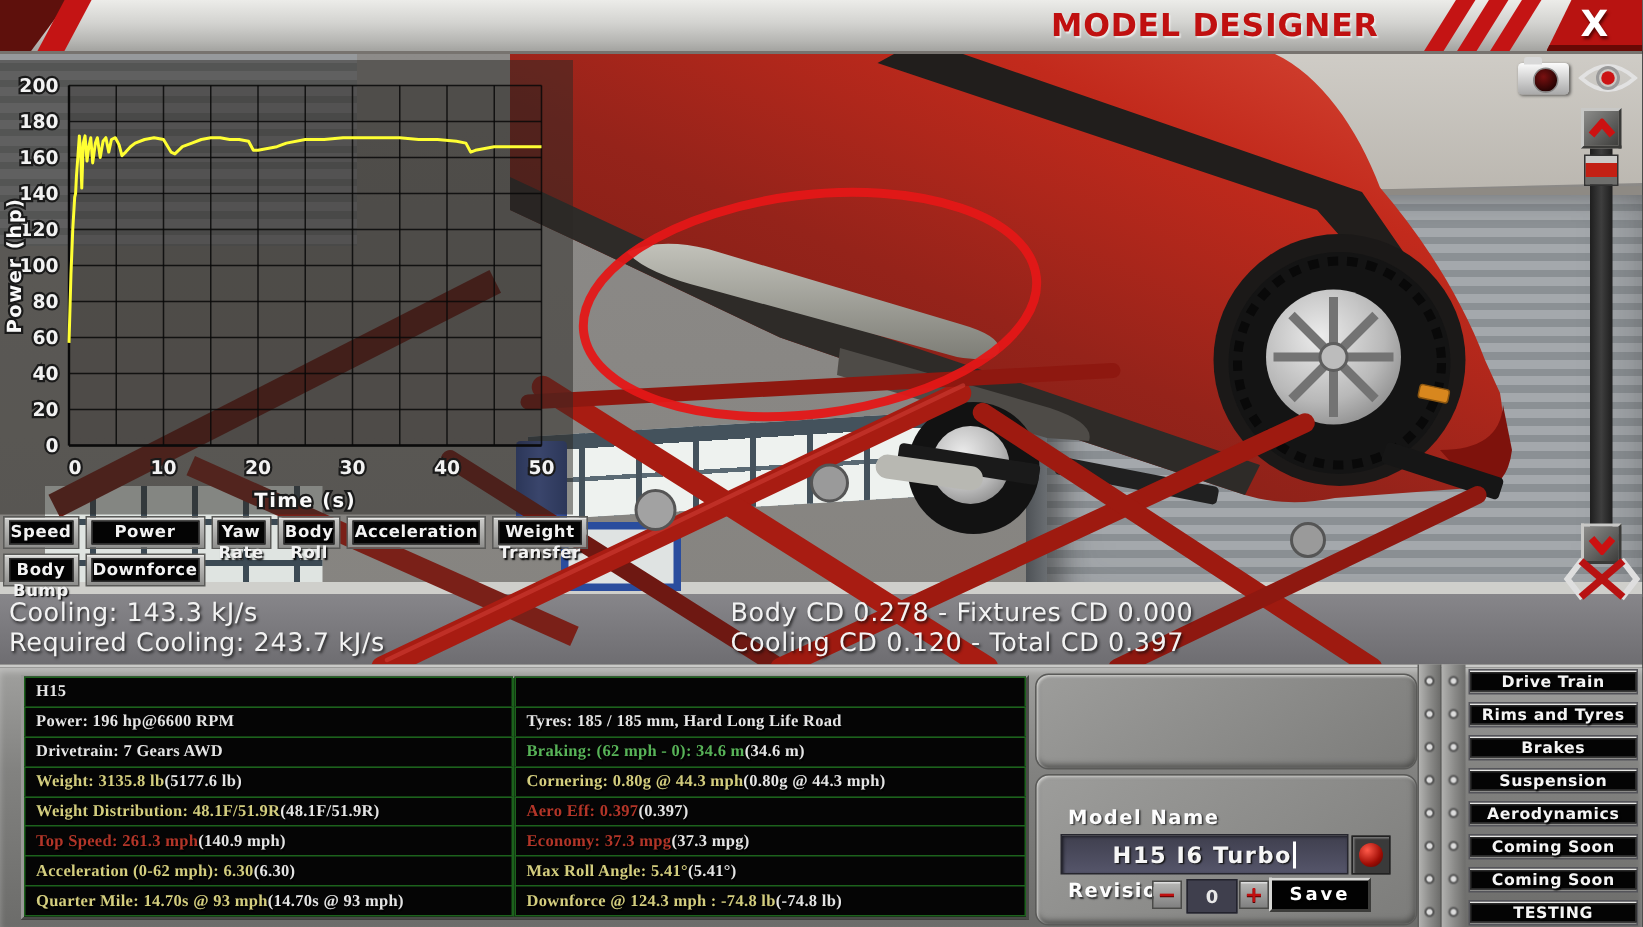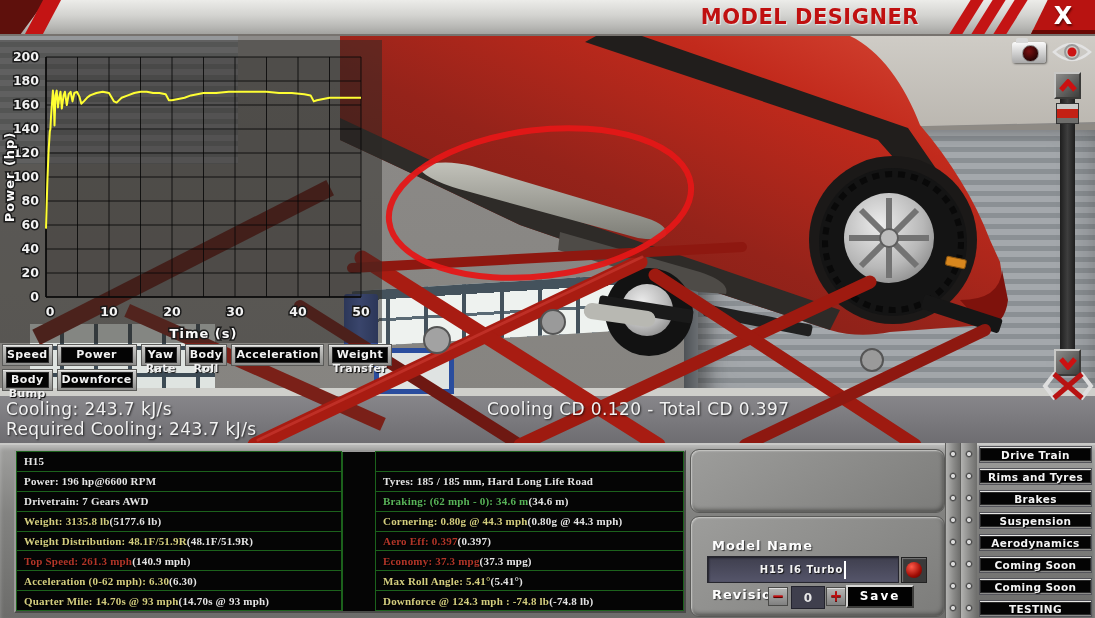--- a/index.html
+++ b/index.html
@@ -79,38 +79,38 @@
   #bottom-panel{left:0;top:443px;width:1095px;height:175px;
     background:linear-gradient(180deg,#a0a09e,#828280 40%,#6c6c6a);
     border-top:2px solid #c9c9c7;box-shadow:inset 0 3px 4px rgba(255,255,255,.3);box-sizing:border-box;z-index:30;}
 
   
   #stats-table{left:14px;top:450px;width:672px;height:163px;background:#050505;
     border:2px solid #9a9a98;border-right-color:#4a4a48;border-bottom-color:#4a4a48;
     box-sizing:border-box;display:flex;z-index:31;}
   .stats-col{display:flex;flex-direction:column;height:100%;box-sizing:border-box;}
   #stats-left{width:326px;}
-  #stats-right{width:342px;border-left:1px solid #1c621c;padding-left:32px;}
+  #stats-right{width:342px;border-left:1px solid #1c621c;}
   .stat-row{flex:1;border:1px solid #1c621c;margin-top:-1px;display:flex;align-items:center;
     padding-left:7px;white-space:nowrap;overflow:hidden;background:#050505;}
   .stat-row span{font-size:11px;font-weight:bold;letter-spacing:.2px;text-shadow:1px 1px 0 #000;font-family:Liberation Serif, serif;}
   .c-white{color:#e4e4e4;} .c-yellow{color:#d3cd7e;} .c-red{color:#b23528;} .c-green{color:#58b358;}
 
   
   .plate{background:linear-gradient(145deg,#9d9d9b,#7c7c7a);border:1px solid #5a5a58;border-radius:9px;
     box-shadow:inset 1px 1px 2px #d2d2d0,inset -1px -2px 4px #4c4c4a;z-index:31;}
   #plate-top{left:690px;top:449px;width:253px;height:62px;}
   #plate-bottom{left:690px;top:516px;width:253px;height:99px;}
   .screw{position:absolute;width:9px;height:9px;border-radius:50%;
     background:radial-gradient(circle at 40% 35%,#ececec,#9a9a9a 45%,#3a3a3a 80%);box-shadow:0 0 2px #2a2a2a;}
   #model-name-label{left:712px;top:538px;font-size:13px;font-weight:bold;color:#fdfdfd;
     letter-spacing:1px;text-shadow:1px 1px 1px #333;z-index:32;}
   #model-name-input{left:707px;top:556px;width:190px;height:25px;background:linear-gradient(180deg,#3f3f4e,#55556a);
     border:1px solid #26262e;box-shadow:inset 1px 1px 2px #1e1e26;display:flex;align-items:center;justify-content:center;
-    color:#f6f6f6;font-size:10px;font-weight:bold;letter-spacing:1px;text-shadow:1px 1px 1px #111;z-index:32;cursor:text;}
+    color:#f6f6f6;font-size:15px;font-weight:bold;letter-spacing:1px;text-shadow:1px 1px 1px #111;z-index:32;cursor:text;}
   #model-name-input .caret{display:inline-block;width:2px;height:18px;background:#fff;margin-left:1px;}
   #name-knob{left:901px;top:557px;width:24px;height:24px;background:#3a3a3a;border:1px solid #222;
     box-shadow:inset 1px 1px 1px #777;display:flex;align-items:center;justify-content:center;z-index:32;cursor:pointer;}
   #name-knob i{display:block;width:16px;height:16px;border-radius:50%;
     background:radial-gradient(circle at 35% 30%,#ff5a4a,#a00d05 60%,#4a0400);}
   #revision-label{left:712px;top:587px;font-size:13px;font-weight:bold;color:#fdfdfd;
     letter-spacing:1px;text-shadow:1px 1px 1px #333;z-index:32;}
   .rev-btn{width:20px;height:19px;background:linear-gradient(180deg,#b8b8b6,#808080);border:1px solid #4a4a48;
     box-shadow:inset 0 1px 0 #ddd;display:flex;align-items:center;justify-content:center;z-index:32;cursor:pointer;box-sizing:border-box;}
   .rev-btn b{color:#c01010;font-size:15px;line-height:13px;text-shadow:0 1px 0 #500;}
@@ -327,24 +327,25 @@
       </div>
       <div class="gbtn">
         <span>Body Bump</span>
       </div>
       <div class="gbtn">
         <span>Downforce</span>
       </div>
     </div>
 
   <div id="cooling-block" class="abs ovl-text">
-    <div>Cooling: 243.7 kJ/s</div>
+    <div>Cooling: 143.3 kJ/s</div>
     <div>Required Cooling: 243.7 kJ/s</div>
   </div>
   <div id="cd-block" class="abs ovl-text">
+    <div>Body CD 0.278 - Fixtures CD 0.000</div>
     <div>Cooling CD 0.120 - Total CD 0.397</div>
   </div>
 
   <div id="camera-icon" class="abs">
     <div class="hump"></div>
     <div class="lens"></div>
   </div>
   <svg id="eye-icon" class="abs" viewBox="0 0 40 24">
     <path d="M2,12 Q20,-4 38,12 Q20,28 2,12 Z" fill="rgba(210,210,210,.15)" stroke="#e2e2e2" stroke-width="2.5"></path>
     <circle cx="20" cy="12" r="7" fill="none" stroke="#9a9a9a" stroke-width="2"></circle>

